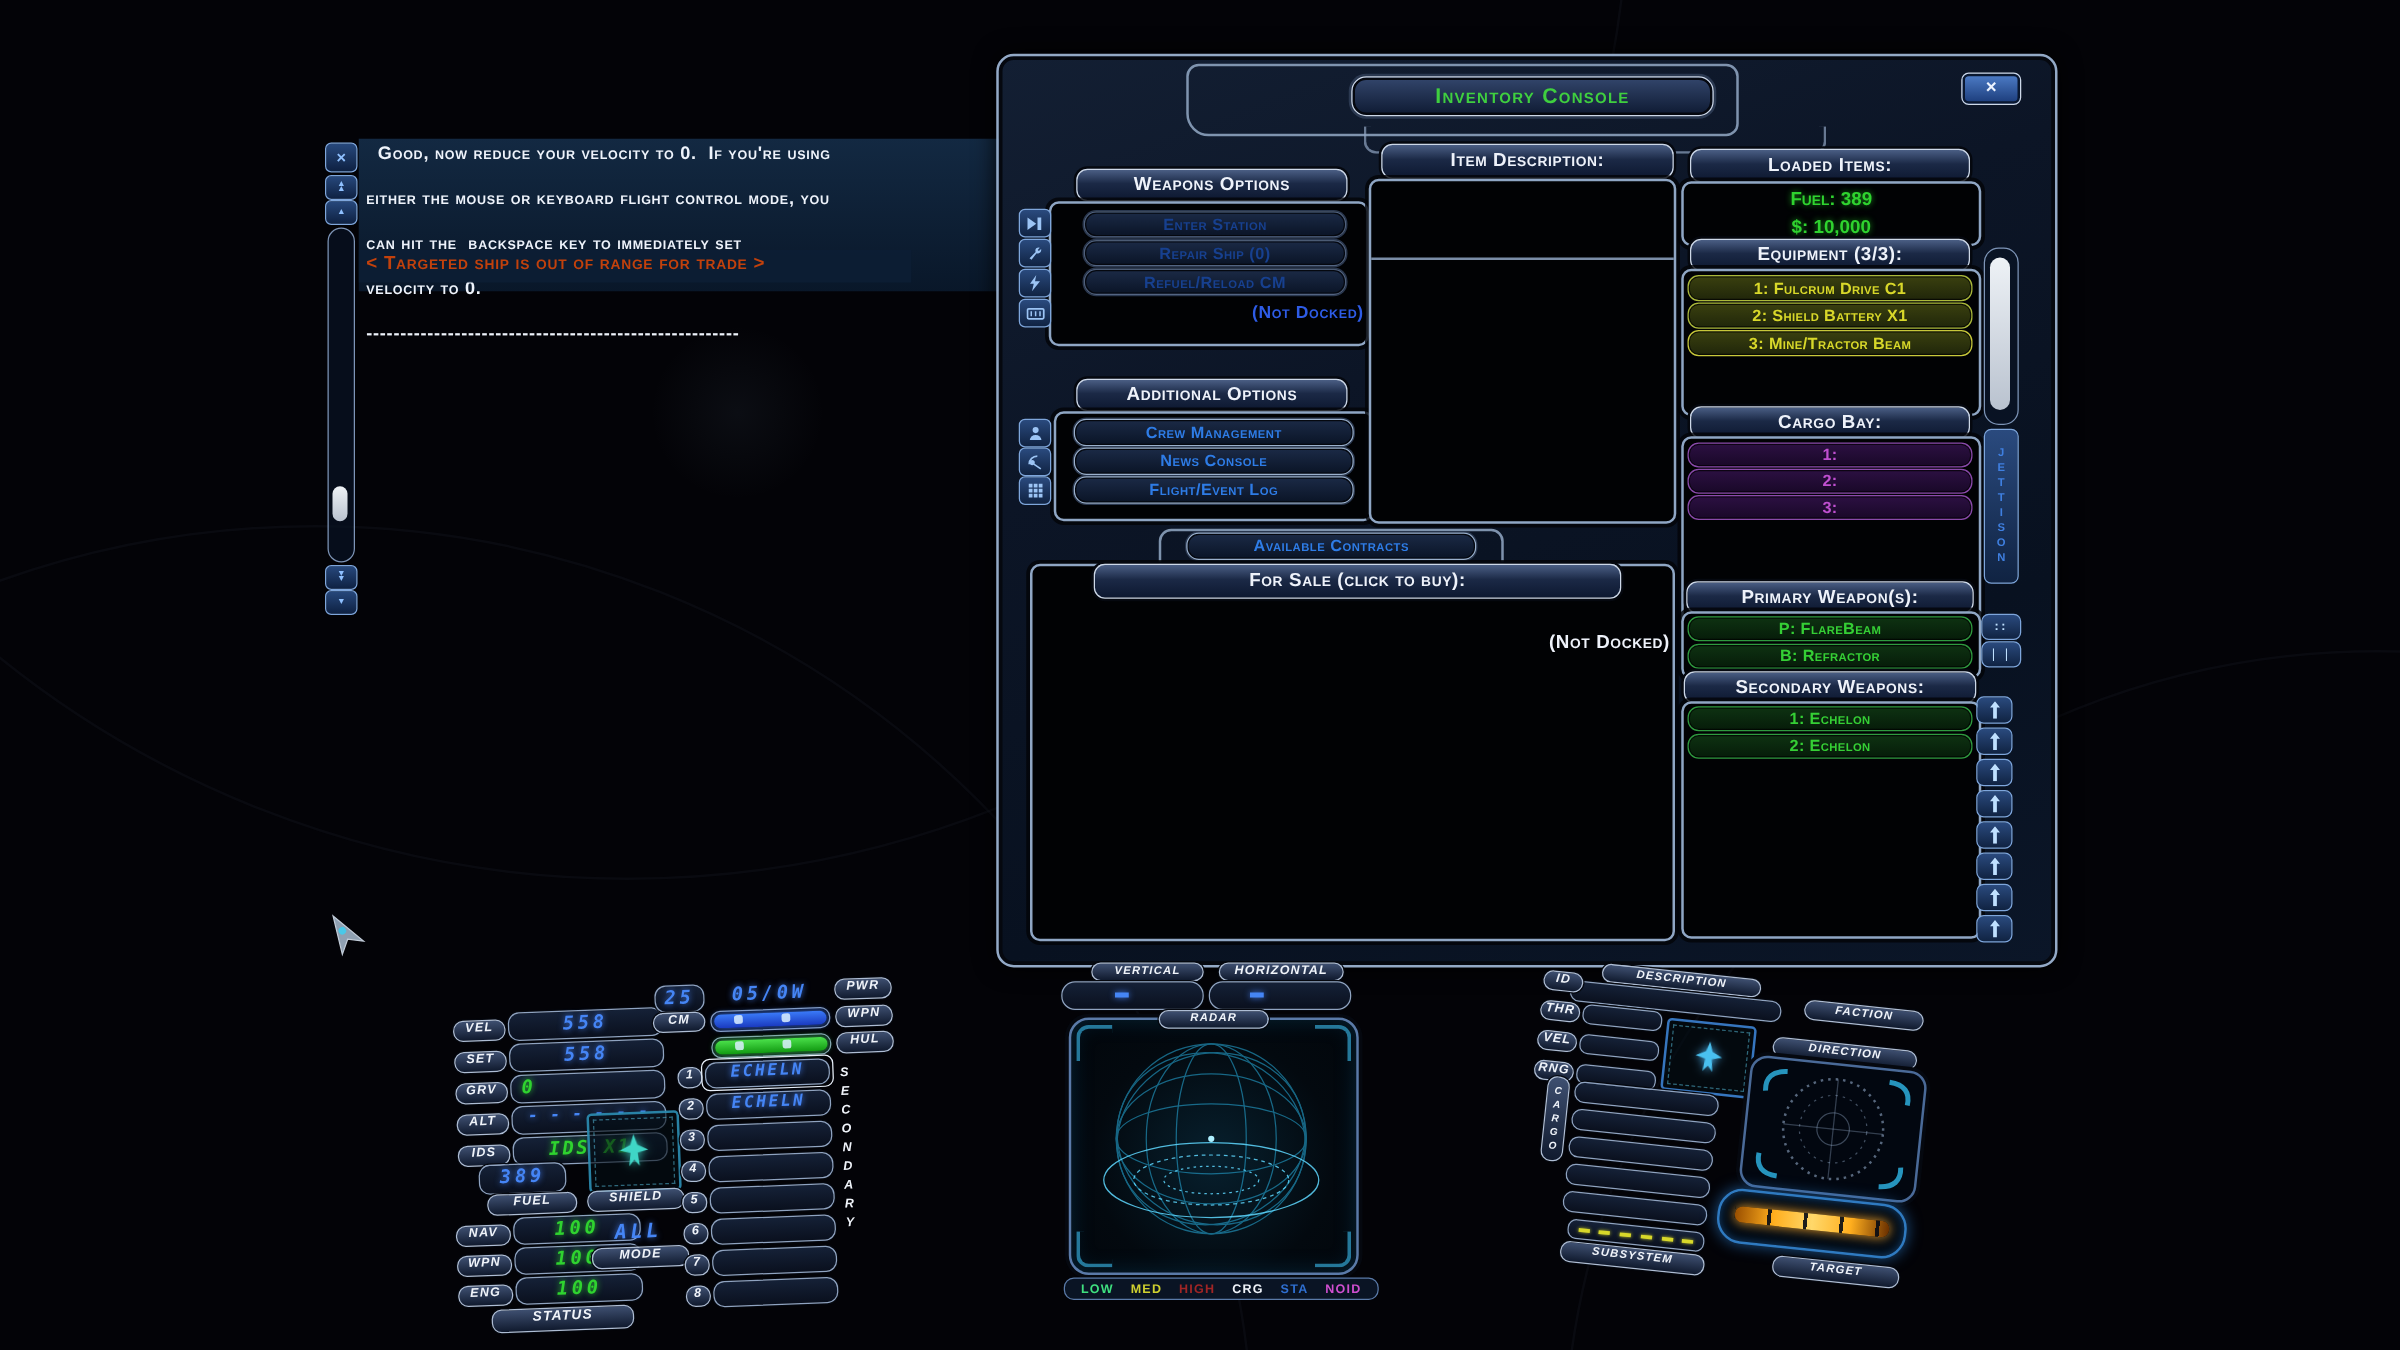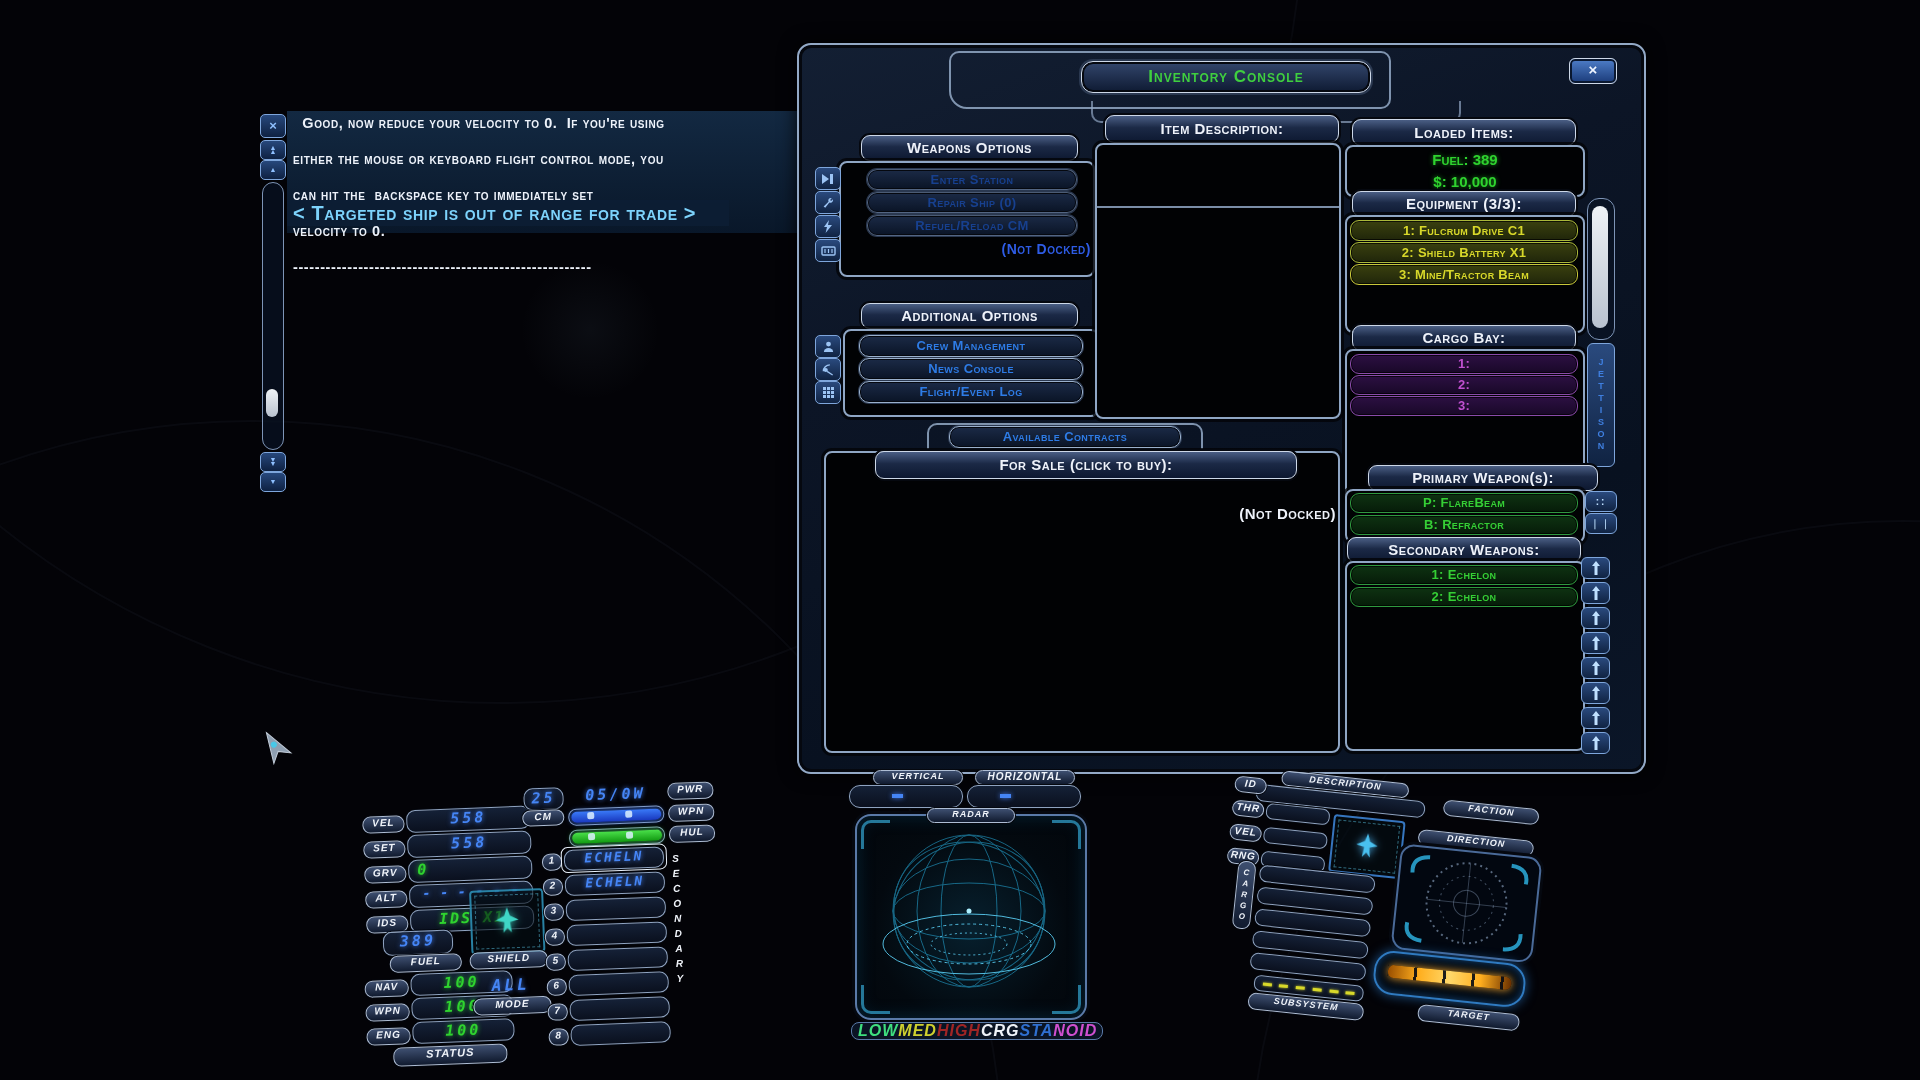--- a/index.html
+++ b/index.html
@@ -44,21 +44,21 @@
     font-size:7px;line-height:.6;flex-direction:column;font-weight:bold;}
   .bar{position:absolute;border:1px solid #8fa3c0;border-radius:8px;background:#0a1020;box-shadow:0 0 0 1px #05080f;}
   .bar>i{position:absolute;left:2px;top:2px;bottom:2px;border-radius:6px;}
   .node{position:absolute;top:3px;width:7px;height:7px;border-radius:2px;background:rgba(220,240,255,.85);}
 
   
   #msglog{position:absolute;left:287px;top:111px;width:556px;height:116px;
     background:linear-gradient(180deg,rgba(21,46,74,.88),rgba(10,26,46,.88));
     color:#eef3fb;font-weight:bold;font-size:14.5px;line-height:18px;letter-spacing:.6px;white-space:pre;padding:3px 6px;}
   #msgstatus{position:absolute;left:287px;top:200px;width:430px;height:22px;
-    background:rgba(13,30,52,.88);color:#7dd3fc;font-weight:bold;font-size:20px;letter-spacing:.6px;
+    background:rgba(13,30,52,.88);color:#c2410c;font-weight:bold;font-size:15px;letter-spacing:.6px;
     padding:2px 6px;white-space:pre;}
 
   
   #dlg{position:absolute;left:797px;top:43px;width:845px;height:727px;
     background:linear-gradient(160deg,#131f33 0%,#0c1526 35%,#081120 70%,#0b1628 100%);
     border:2px solid #93a9c6;border-radius:14px;box-shadow:inset 0 0 0 3px #05080f,0 0 18px rgba(0,0,0,.9);}
   .ornament{position:absolute;border:2px solid rgba(147,169,198,.85);border-radius:10px;background:transparent;}
   #dlg-title{position:absolute;left:282px;top:16px;width:288px;height:30px;
     background:linear-gradient(180deg,#33466c,#0e1a32);border:1px solid #cdd8e8;border-radius:12px;
     color:#3fcf3f;font-weight:bold;font-size:17px;text-align:center;line-height:30px;letter-spacing:1px;
@@ -84,21 +84,21 @@
     display:flex;align-items:center;justify-content:center;}
   .selbracket{position:absolute;border:1px solid #e8f0fa;border-radius:7px;}
 
   
   #radarframe{position:absolute;left:12px;top:44px;width:228px;height:202px;border:2px solid #5a7aa8;
     border-radius:16px;background:radial-gradient(circle at 50% 55%,#07202e 0%,#03090f 60%,#02060b 100%);
     box-shadow:0 0 0 3px #05080f,inset 0 0 18px rgba(20,120,180,.25);overflow:hidden;}
   .corner{position:absolute;width:26px;height:26px;border:3px solid rgba(60,190,240,.6);}
   .chipbar{position:absolute;left:8px;top:252px;width:238px;height:16px;border:1px solid #5a7aa8;border-radius:8px;
     background:#0a1424;display:flex;align-items:center;justify-content:space-around;padding:0 6px;}
-  .fchip{font-size:16px;font-weight:bold;font-style:italic;letter-spacing:1px;}
+  .fchip{font-size:10px;font-weight:bold;letter-spacing:1px;}
   .c0{color:#3fdf7f}.c1{color:#cfd02f}.c2{color:#a02525}.c3{color:#eef2f8}.c4{color:#2f6fd0}.c5{color:#d04fd0}
 
   .dirbox{position:absolute;border:2px solid #4a6a98;border-radius:14px;background:#020710;
     box-shadow:0 0 0 3px #05080f;overflow:hidden;}
   .tbar{position:absolute;border:2px solid #2f7ac0;border-radius:20px;background:#020a14;
     box-shadow:0 0 12px rgba(40,120,200,.7),inset 0 0 8px rgba(40,120,200,.5);}
   .tbar>i{position:absolute;left:12px;right:12px;top:12px;height:13px;border-radius:6px;
     background:linear-gradient(90deg,#9a4f00,#ffae1e 25%,#ffd86a 50%,#ffae1e 75%,#6a3000);
     box-shadow:0 0 9px rgba(255,170,40,.9);}
   .tbar>i:after{content:"";position:absolute;inset:0;
@@ -249,21 +249,21 @@
 
     <div class="hdr sc" style="left:553px;top:280px;width:222px;height:24px;line-height:24px;"><span>Cargo Bay:</span></div>
     <div class="blackpanel" style="left:546px;top:304px;width:236px;height:152px;"></div>
     <div class="chip cargo sc" style="left:551px;top:309px;width:226px;height:18px;line-height:18px;"><span>1:</span></div>
     <div class="chip cargo sc" style="left:551px;top:330px;width:226px;height:18px;line-height:18px;"><span>2:</span></div>
     <div class="chip cargo sc" style="left:551px;top:351px;width:226px;height:18px;line-height:18px;"><span>3:</span></div>
     <div class="edgebtn" style="left:788px;top:298px;width:26px;height:122px;">
       <span class="vtext" style="color:#3f7fe0;font-size:9px;font-weight:bold;">JETTISON</span>
     </div>
 
-    <div class="hdr sc" style="left:550px;top:420px;width:228px;height:24px;line-height:24px;margin-left:19px;"><span>Primary Weapon(s):</span></div>
+    <div class="hdr sc" style="left:550px;top:420px;width:228px;height:24px;line-height:24px;"><span>Primary Weapon(s):</span></div>
     <div class="blackpanel" style="left:546px;top:444px;width:236px;height:50px;"></div>
     <div class="chip weap sc" style="left:551px;top:448px;width:226px;height:18px;line-height:18px;"><span>P: FlareBeam</span></div>
     <div class="chip weap sc" style="left:551px;top:470px;width:226px;height:18px;line-height:18px;"><span>B: Refractor</span></div>
     <div class="edgebtn" style="left:786px;top:446px;width:30px;height:19px;font-size:10px;letter-spacing:2px;font-weight:bold;">
         <span>::</span>
       </div>
     <div class="edgebtn" style="left:786px;top:468px;width:30px;height:19px;font-size:10px;letter-spacing:2px;font-weight:bold;">
         <span>❘❘</span>
       </div>
 

